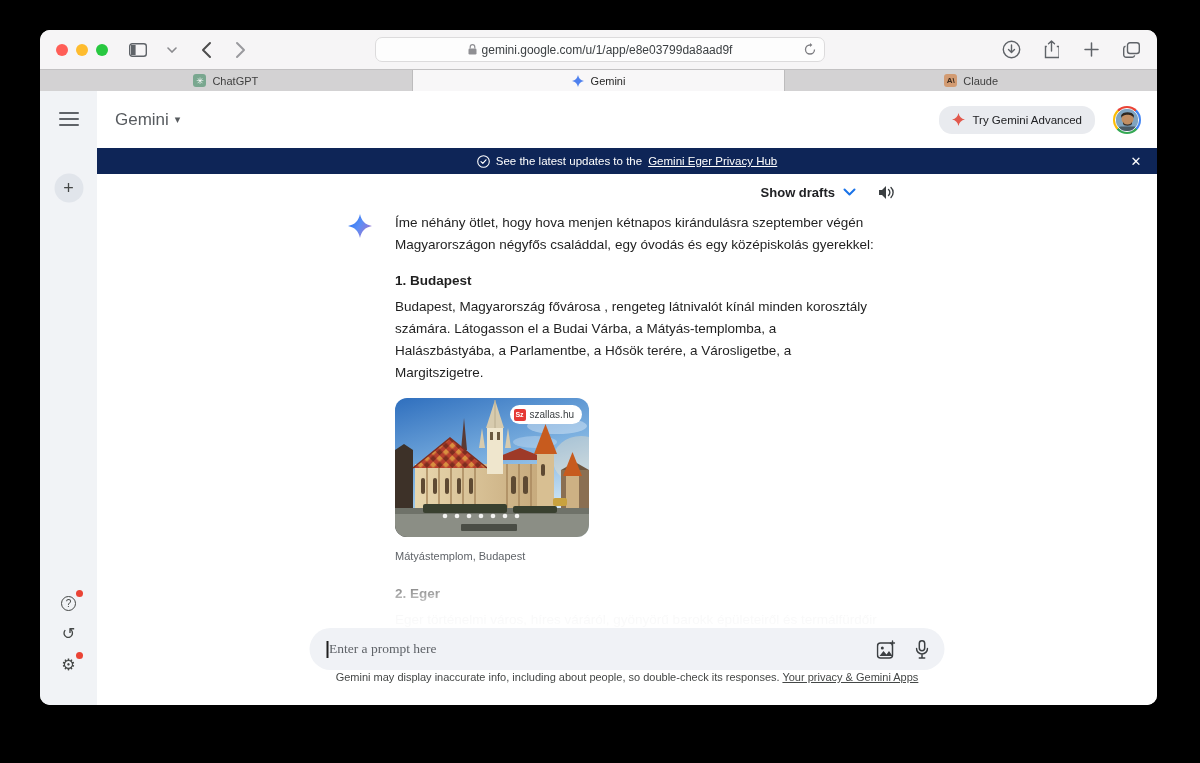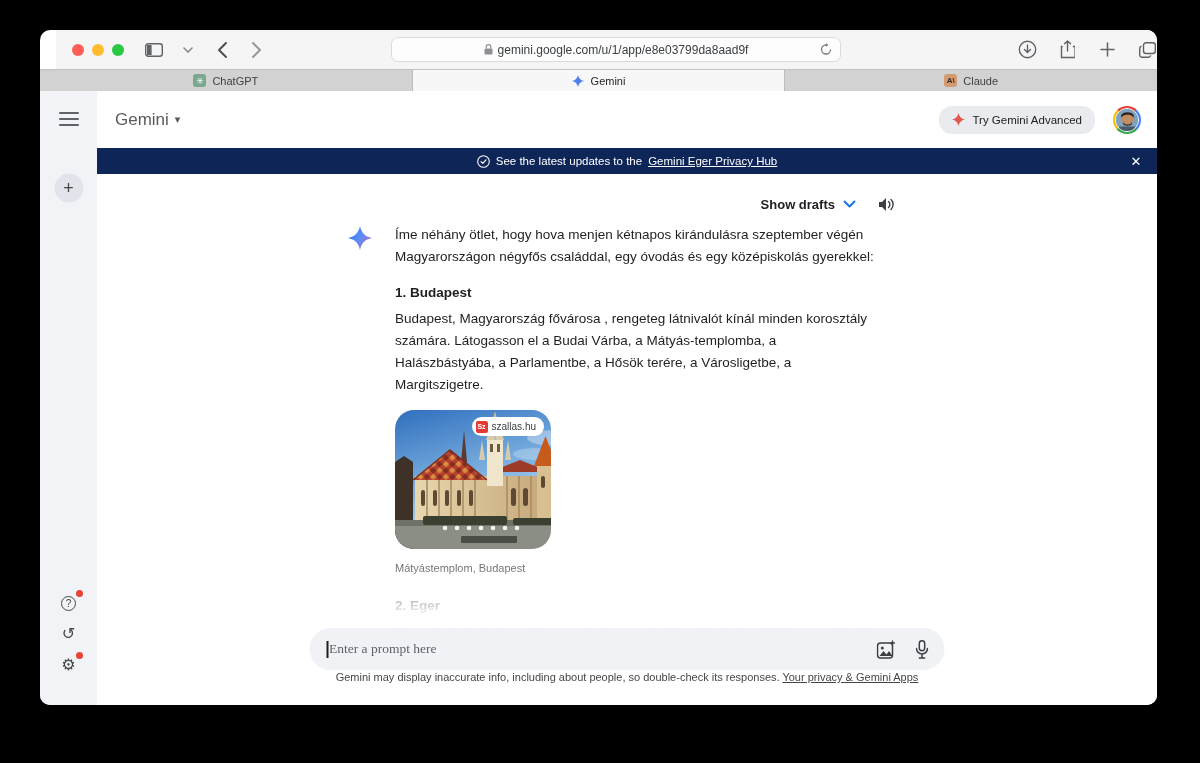--- a/index.html
+++ b/index.html
@@ -2,21 +2,21 @@
 <html><head>
 <meta charset="utf-8">
 <style>
   * { margin:0; padding:0; box-sizing:border-box; }
   html,body { width:1200px; height:763px; background:#000; font-family:"Liberation Sans","DejaVu Sans",sans-serif; overflow:hidden; }
   body { position:relative; }
 
   .window { position:absolute; left:40px; top:30px; width:1117px; height:675px; background:#fff; border-radius:10px; overflow:hidden; box-shadow:0 20px 60px rgba(0,0,0,.6); }
 
   
-  .toolbar { position:absolute; left:16px; top:0; width:100%; height:39px; background:#f6f5f6; display:flex; align-items:center; }
+  .toolbar { position:absolute; left:0; top:0; width:100%; height:39px; background:#f6f5f6; display:flex; align-items:center; }
   .traffic { display:flex; gap:8px; margin-left:16px; }
   .light { width:12px; height:12px; border-radius:50%; }
   .light.red { background:#ff5e57; } .light.yellow { background:#febc2e; } .light.green { background:#28c840; }
   .tb-icons { display:flex; align-items:center; gap:10px; margin-left:18px; color:#5f6368; }
   .tb-btn { width:24px; height:24px; display:flex; align-items:center; justify-content:center; }
   .urlbar { position:absolute; left:335px; top:7px; width:450px; height:25px; background:#fdfdfd; border:1px solid #dcdbdc; border-radius:7px; display:flex; align-items:center; justify-content:center; font-size:12px; color:#3c4043; }
   .urlbar .lock { margin-right:5px; display:flex; }
   .urlbar .reload { position:absolute; right:8px; display:flex; }
   .tb-right { position:absolute; right:14px; top:0; height:39px; display:flex; align-items:center; gap:16px; color:#5f6368; }
 
@@ -49,33 +49,33 @@
   .g-title .caret { font-size:11px; color:#575b5f; }
   .header-right { display:flex; align-items:center; gap:18px; }
   .adv-btn { background:#e9ebef; border-radius:13px; height:28px; display:flex; align-items:center; gap:7px; padding:0 13px; font-size:11.5px; color:#202124; cursor:pointer; }
   .avatar { width:28px; height:28px; border-radius:50%; padding:2px; background:conic-gradient(from 315deg,#ea4335 0 25%,#4285f4 0 50%,#34a853 0 75%,#fbbc04 0 100%); cursor:pointer; }
   .avatar-inner { width:100%; height:100%; border-radius:50%; border:1.5px solid #fff; overflow:hidden; background:#87a9c2; }
 
   .banner { height:26px; background:#0e2557; color:#fff; display:flex; align-items:center; justify-content:center; gap:6px; font-size:11.5px; position:relative; }
   .banner a { color:#fff; }
   .banner .close { position:absolute; right:12px; top:50%; transform:translateY(-50%); font-size:13px; cursor:pointer; width:18px; text-align:center; }
 
-  .content { position:absolute; left:221px; top:101px; width:577px; }
+  .content { position:absolute; left:221px; top:89px; width:577px; }
   .drafts-row { display:flex; align-items:center; justify-content:flex-end; gap:8px; height:24px; margin-bottom:8px; }
   .drafts-label { font-size:13px; font-weight:bold; color:#202124; cursor:pointer; }
   .drafts-chevron { margin-right:14px; display:flex; cursor:pointer; }
   .speaker { display:flex; cursor:pointer; }
 
   .response { display:flex; gap:23px; padding-left:30px; }
   .sparkle { width:24px; height:24px; flex:0 0 auto; margin-top:2px; }
   .resp-body { width:482px; font-size:13.5px; line-height:22px; color:#1f1f1f; }
   .resp-body p { margin-bottom:14px; }
   .resp-h { font-weight:bold; margin:8px 0 4px; }
 
-  .img-card { position:relative; width:156px; height:139px; border-radius:19px; overflow:hidden; margin:6px 0 8px; cursor:pointer; }
+  .img-card { position:relative; width:194px; height:139px; border-radius:12px; overflow:hidden; margin:6px 0 8px; cursor:pointer; }
   .img-badge { position:absolute; top:7px; right:7px; background:#fff; border-radius:10px; height:19px; display:flex; align-items:center; gap:4px; padding:0 8px 0 4px; font-size:10px; color:#3c4043; }
   .badge-sq { width:12px; height:12px; background:#e53935; border-radius:2px; color:#fff; font-size:7px; font-weight:bold; display:flex; align-items:center; justify-content:center; }
   .img-caption { font-size:11px; color:#5f6368; margin-bottom:16px; }
   .faded-line { color:#b4b7bb; white-space:nowrap; overflow:hidden; max-height:22px; }
 
   .fade-overlay { position:absolute; left:0; bottom:52px; width:100%; height:92px; background:linear-gradient(to bottom, rgba(255,255,255,0) 0%, rgba(255,255,255,.9) 55%, #fff 100%); pointer-events:none; }
 
   .composer { position:absolute; left:50%; bottom:35px; transform:translateX(-50%); width:635px; height:42px; background:#f0f2f6; border-radius:21px; display:flex; align-items:center; padding:0 16px 0 17px; }
   .caret-bar { width:1.5px; height:17px; background:#1f1f1f; margin-right:1px; }
   .composer input { flex:1; border:none; outline:none; background:transparent; font-size:13.5px; color:#1f1f1f; font-family:Liberation Serif, serif; }

